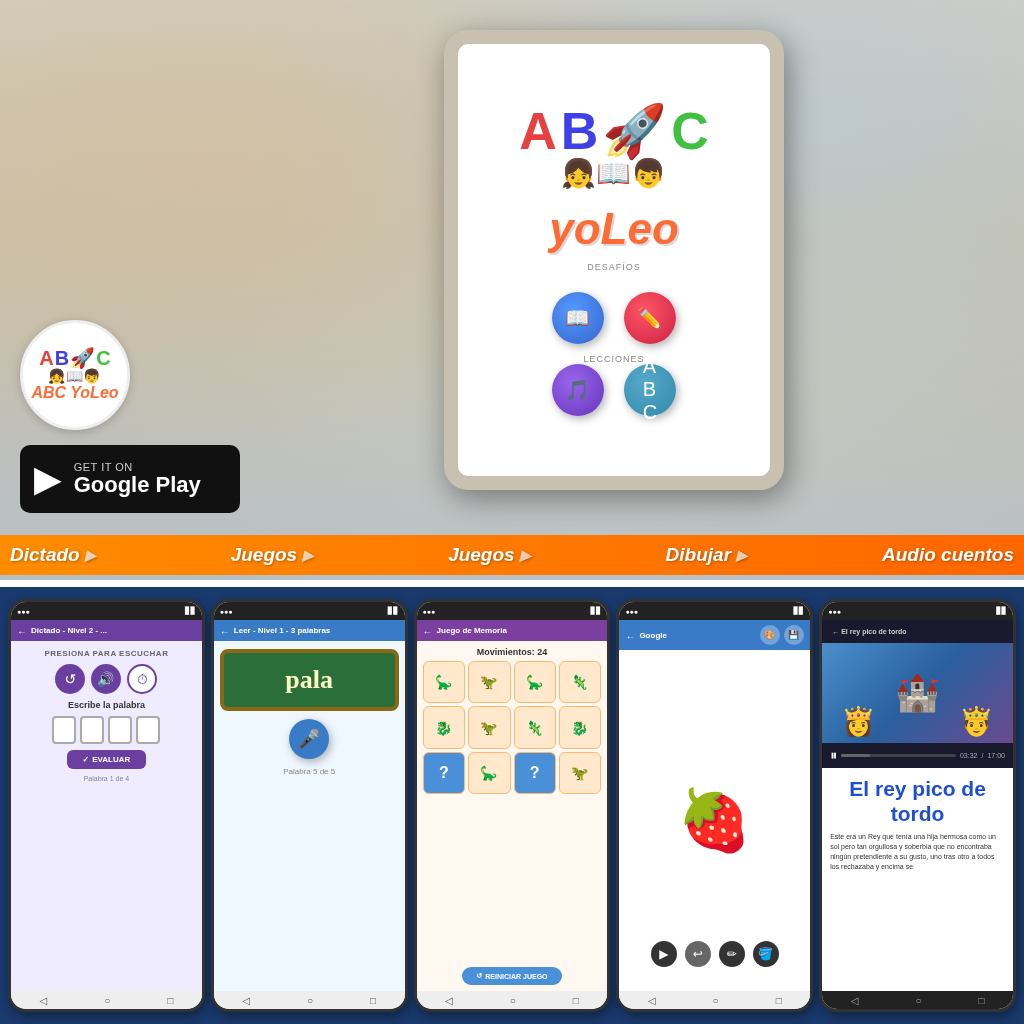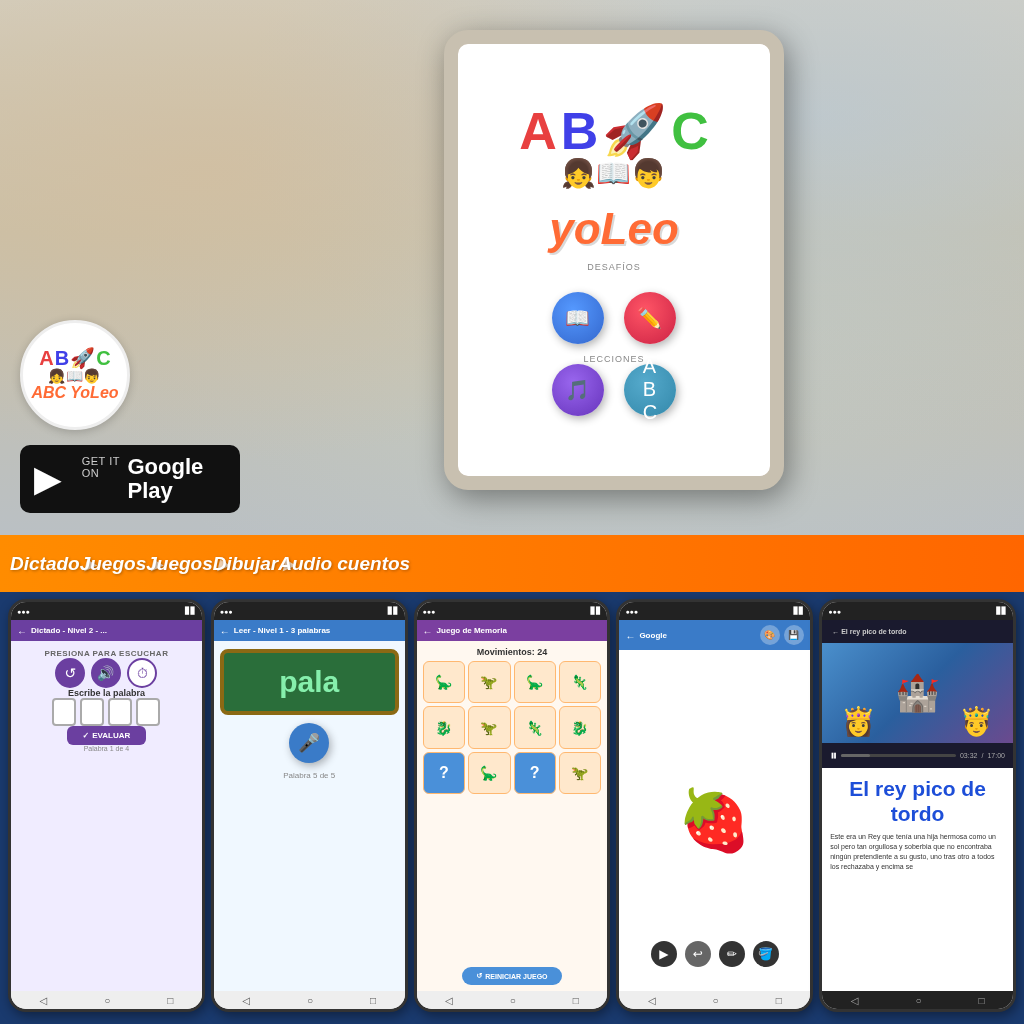--- a/index.html
+++ b/index.html
@@ -172,46 +172,45 @@
       padding: 8px 14px;
       gap: 12px;
       cursor: pointer;
     }
     .gplay-icon {
       font-size: 36px;
       color: #fff;
     }
     .gplay-text {
       display: flex;
-      flex-direction: row;
-      margin-left: 8px;
+      flex-direction: column;
     }
     .gplay-get {
       font-size: 11px;
       color: #ccc;
       letter-spacing: 0.5px;
     }
     .gplay-name {
       font-size: 22px;
       font-weight: bold;
       color: white;
       line-height: 1.1;
     }
 
     
     #orange-banner {
       position: absolute;
       top: 535px;
       left: 0;
       width: 100%;
-      height: 57px;
+      height: 40px;
       background: linear-gradient(90deg, #ff8c00, #ff6600);
       display: flex;
       align-items: center;
-      justify-content: flex-start;
+      justify-content: space-between;
       padding: 8px 10px;
       z-index: 10;
     }
     .banner-item {
       color: white;
       font-size: 19px;
       font-weight: bold;
       font-style: italic;
       text-shadow: 1px 1px 3px rgba(0,0,0,0.3);
       position: relative;
@@ -285,20 +284,21 @@
 
     
     .phone1 .phone-header { background: #6b3fa0; }
     .phone1 .phone-body {
       background: #f0ecff;
       flex: 1;
       display: flex;
       flex-direction: column;
       align-items: center;
       padding: 8px 6px;
+      gap: 6px;
     }
     .dictado-title {
       font-size: 8px;
       color: #666;
       letter-spacing: 0.5px;
       font-weight: bold;
     }
     .dictado-icons {
       display: flex;
       gap: 6px;
@@ -374,24 +374,24 @@
     }
     .chalkboard {
       width: 100%;
       background: #2a6e3a;
       border-radius: 8px;
       border: 4px solid #8B6914;
       padding: 12px;
       text-align: center;
     }
     .chalkboard-word {
-      font-size: 30px;
-      font-weight: bold;
-      color: #86efac;
-      font-family: Liberation Sans, sans-serif;
+      font-size: 26px;
+      font-weight: bold;
+      color: #fef9c3;
+      font-family: Liberation Serif, serif;
     }
     .mic-btn {
       width: 40px; height: 40px;
       border-radius: 50%;
       background: #3a7bc8;
       display: flex;
       align-items: center;
       justify-content: center;
       font-size: 18px;
       color: white;

